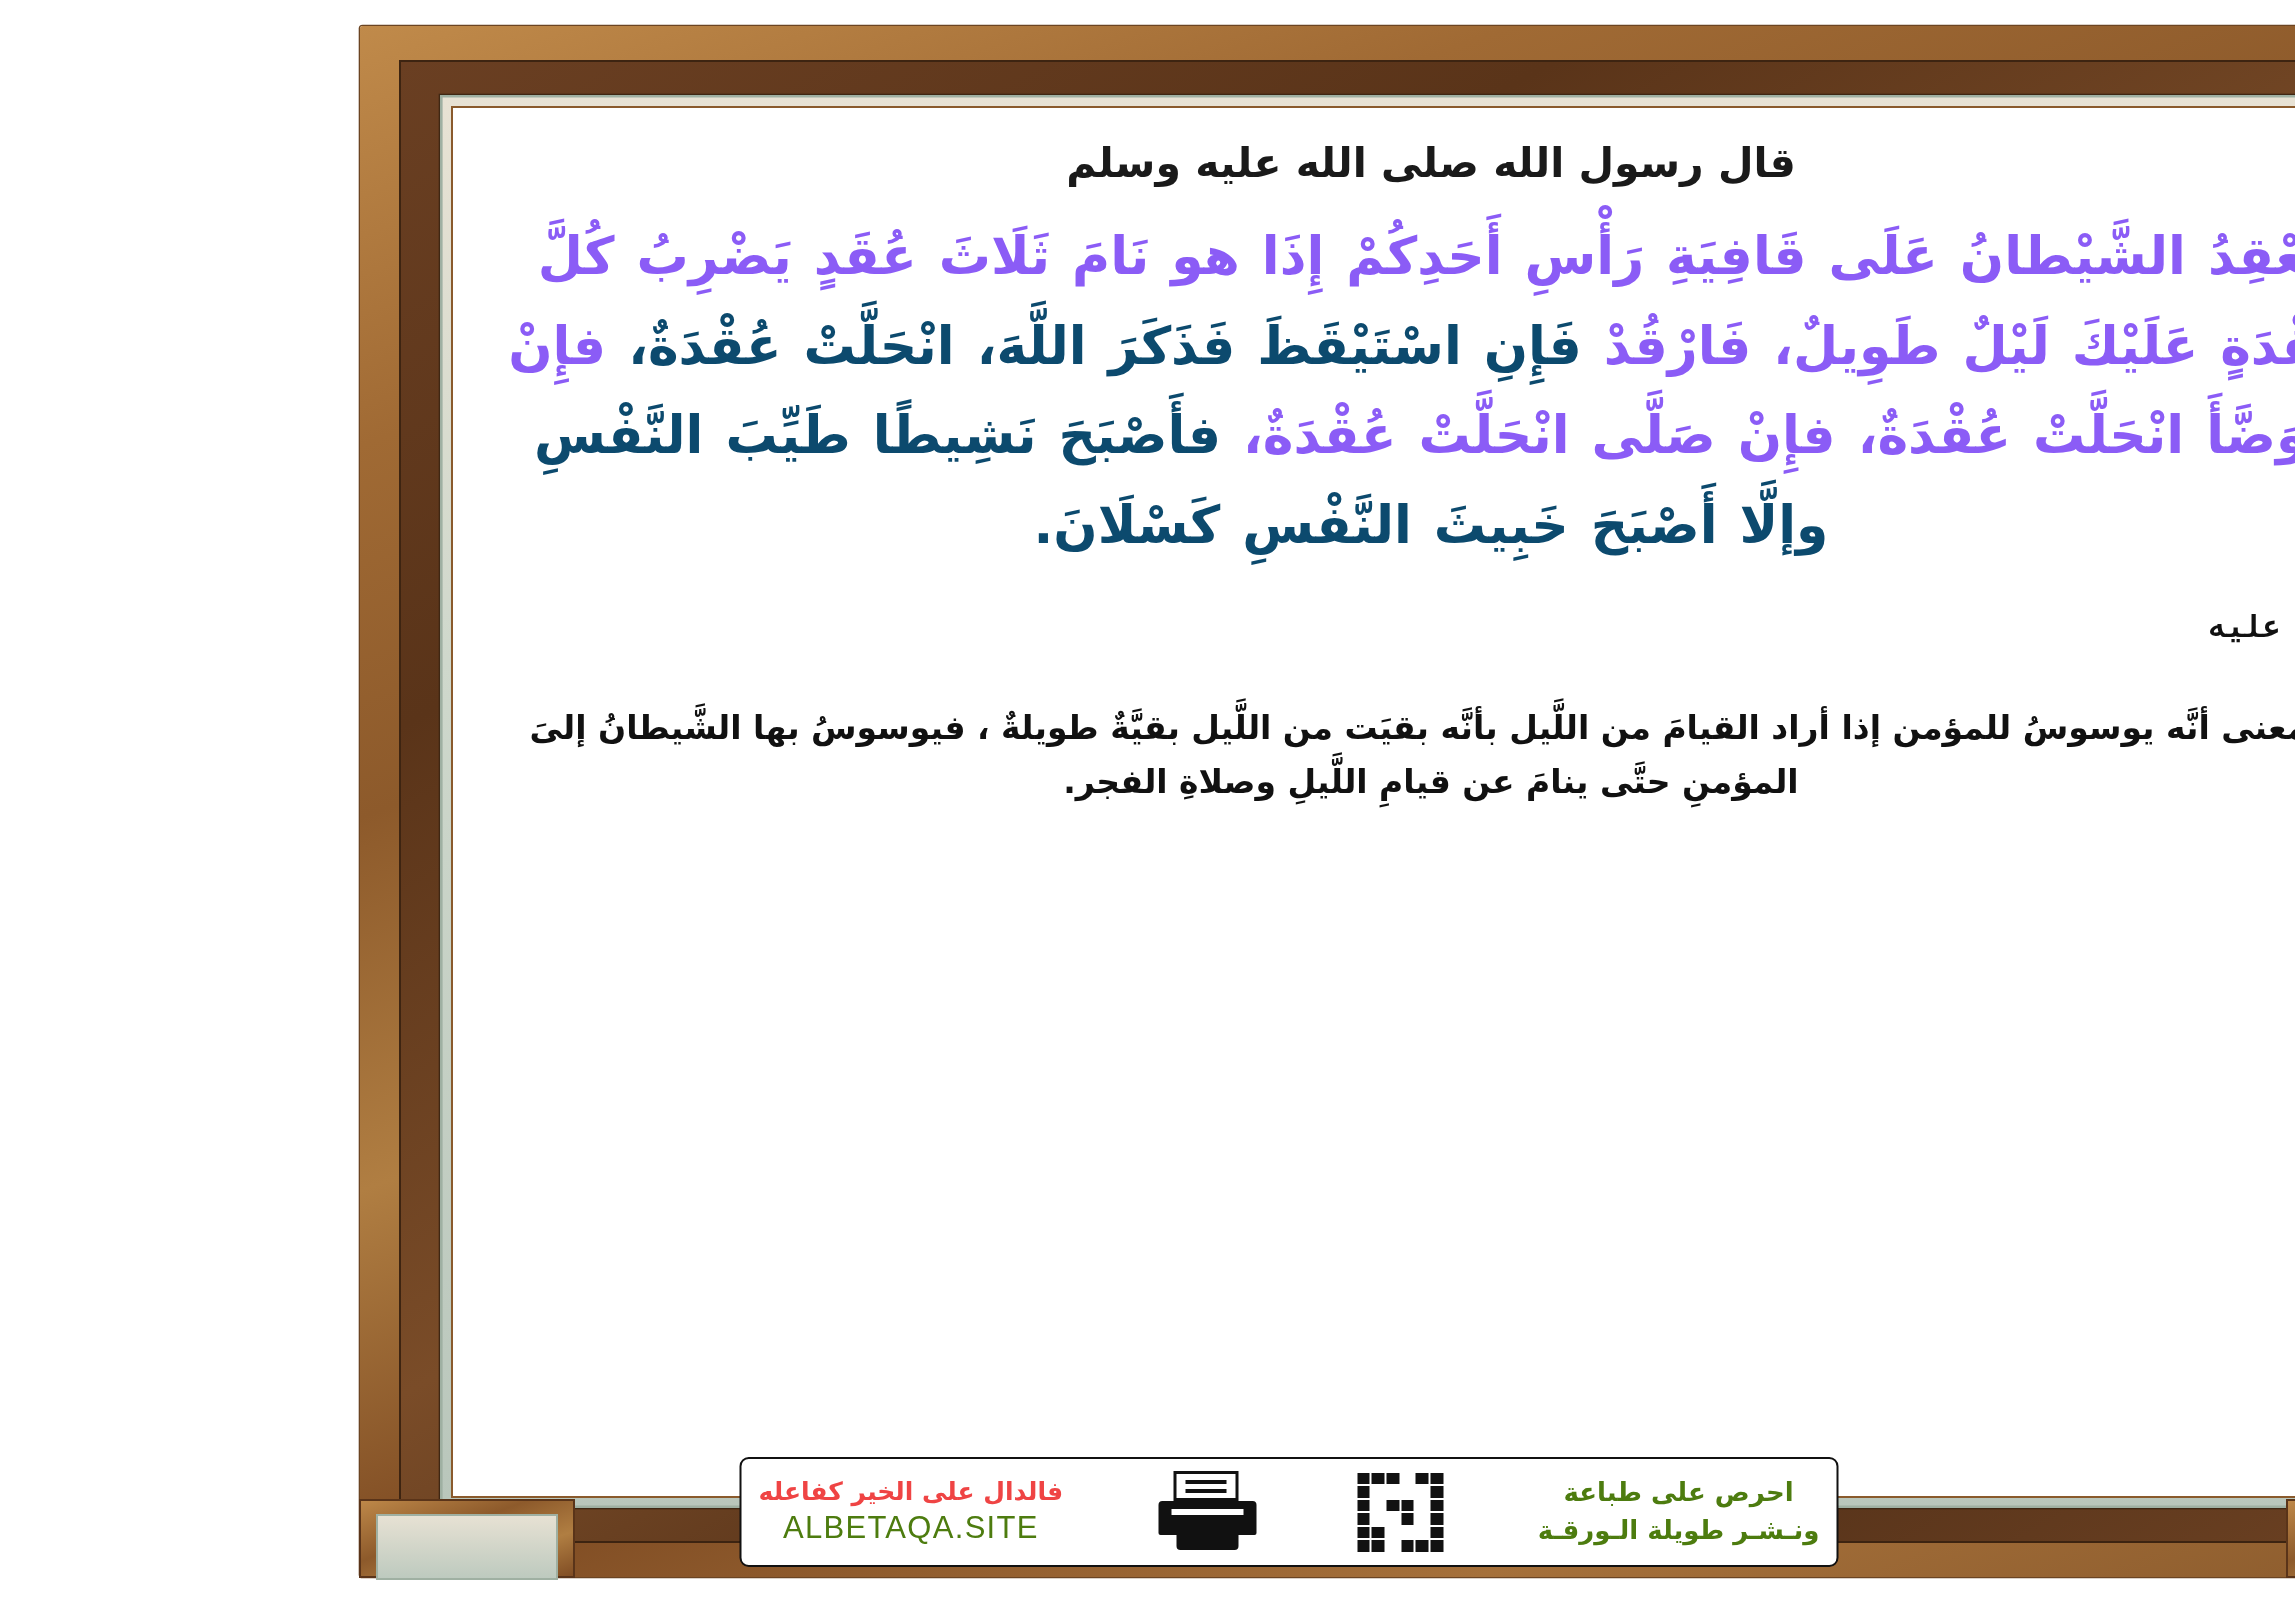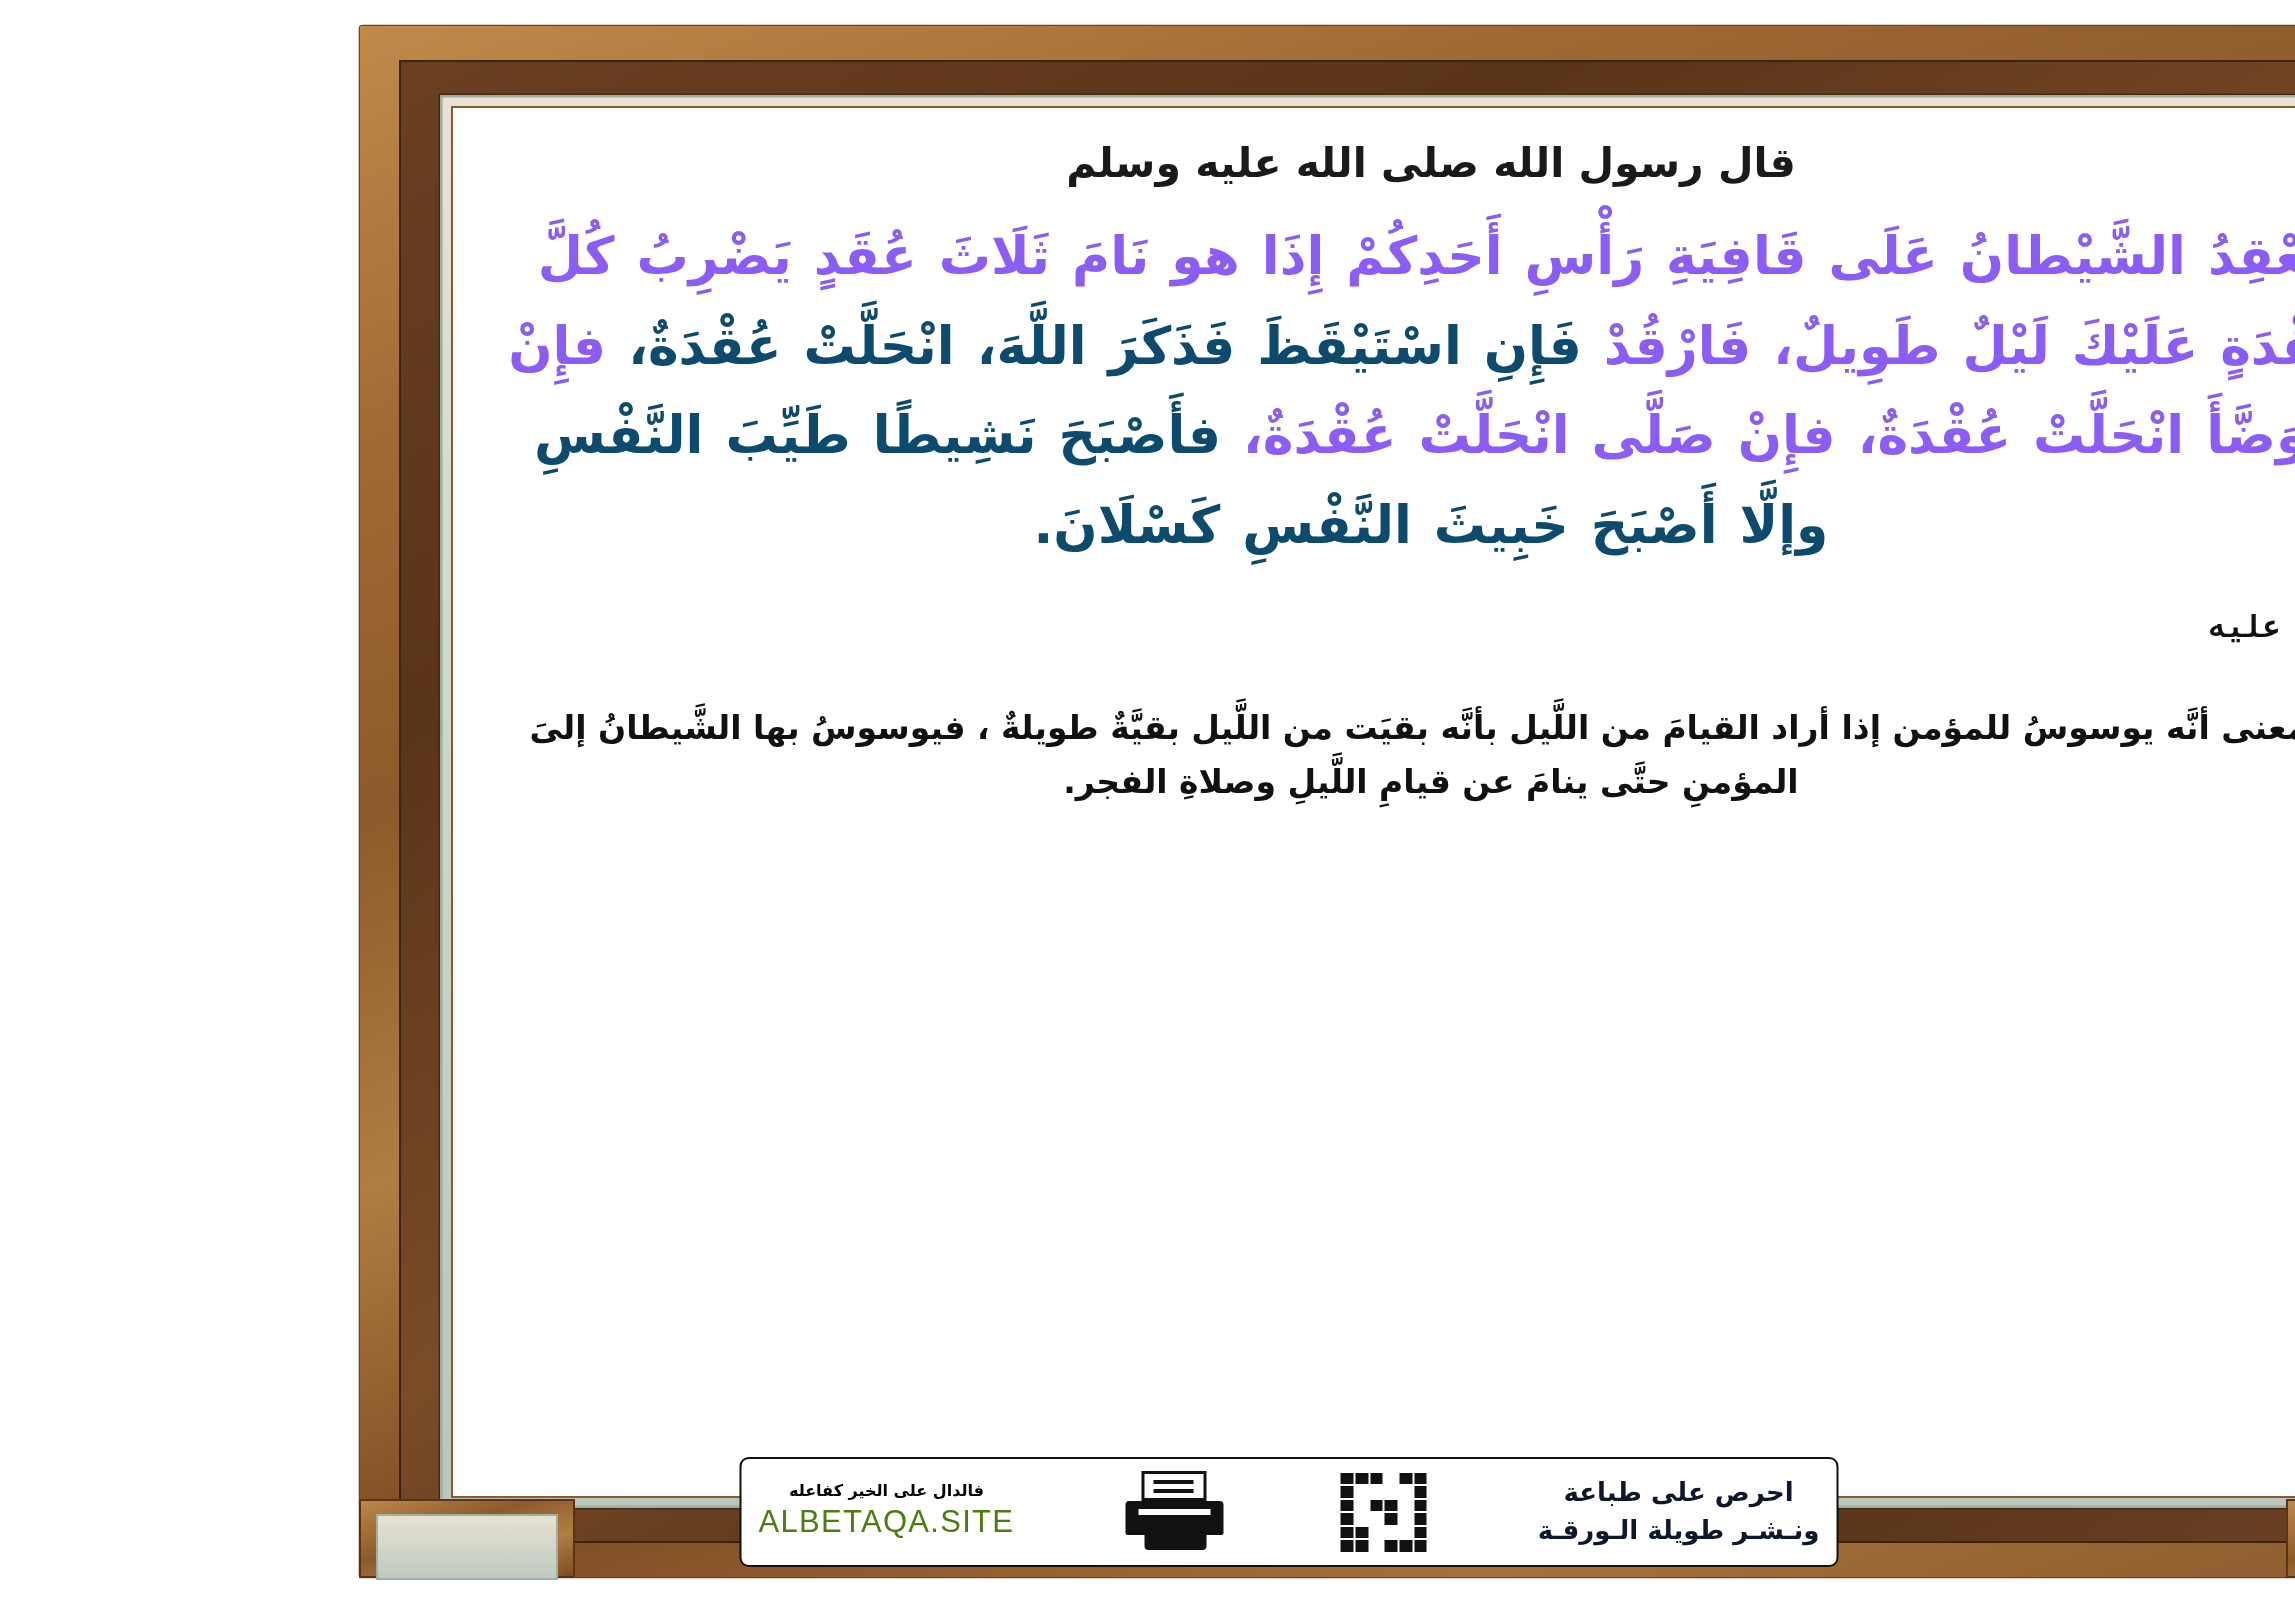--- a/index.html
+++ b/index.html
@@ -154,21 +154,21 @@
     flex-direction: row;
     align-items: center;
     justify-content: space-between;
     box-sizing: border-box;
     padding: 0 17px;
     direction: rtl;
   }
   .footer-right {
     font-size: 26px;
     font-weight: bold;
-    color: #0f172a;
+    color: #4d7c0f;
     line-height: 1.45;
     text-align: center;
     white-space: nowrap;
   }
   .footer-logo {
     width: 98px;
     height: 85px;
     display: flex;
     align-items: center;
     justify-content: center;
@@ -227,23 +227,23 @@
     left: 19.6px; top: 39px;
     width: 72px; height: 6.5px;
     background: #fff;
   }
 
   .footer-left {
     text-align: center;
     line-height: 1.3;
   }
   .footer-left .fl-ar {
-    font-size: 16px;
-    font-weight: bold;
-    color: #000000;
+    font-size: 25px;
+    font-weight: bold;
+    color: #ef4444;
     white-space: nowrap;
   }
   .footer-left .fl-site {
     font-family: "Liberation Sans", sans-serif;
     font-size: 31px;
     font-weight: normal;
     color: #4d7c0f;
     letter-spacing: 1.3px;
     direction: ltr;
   }

